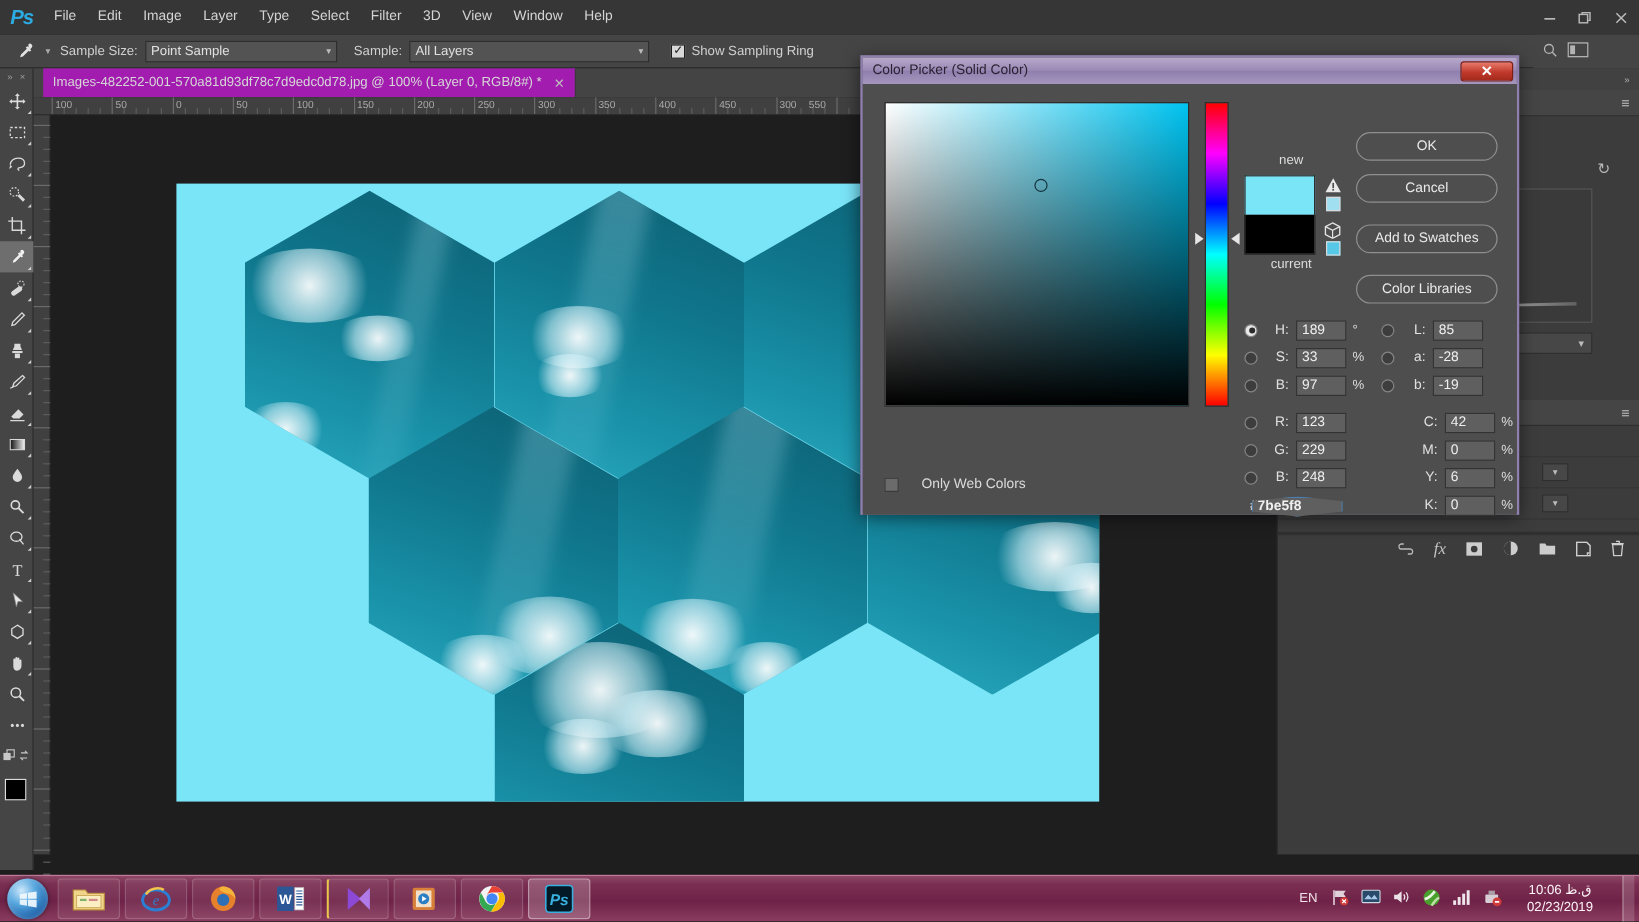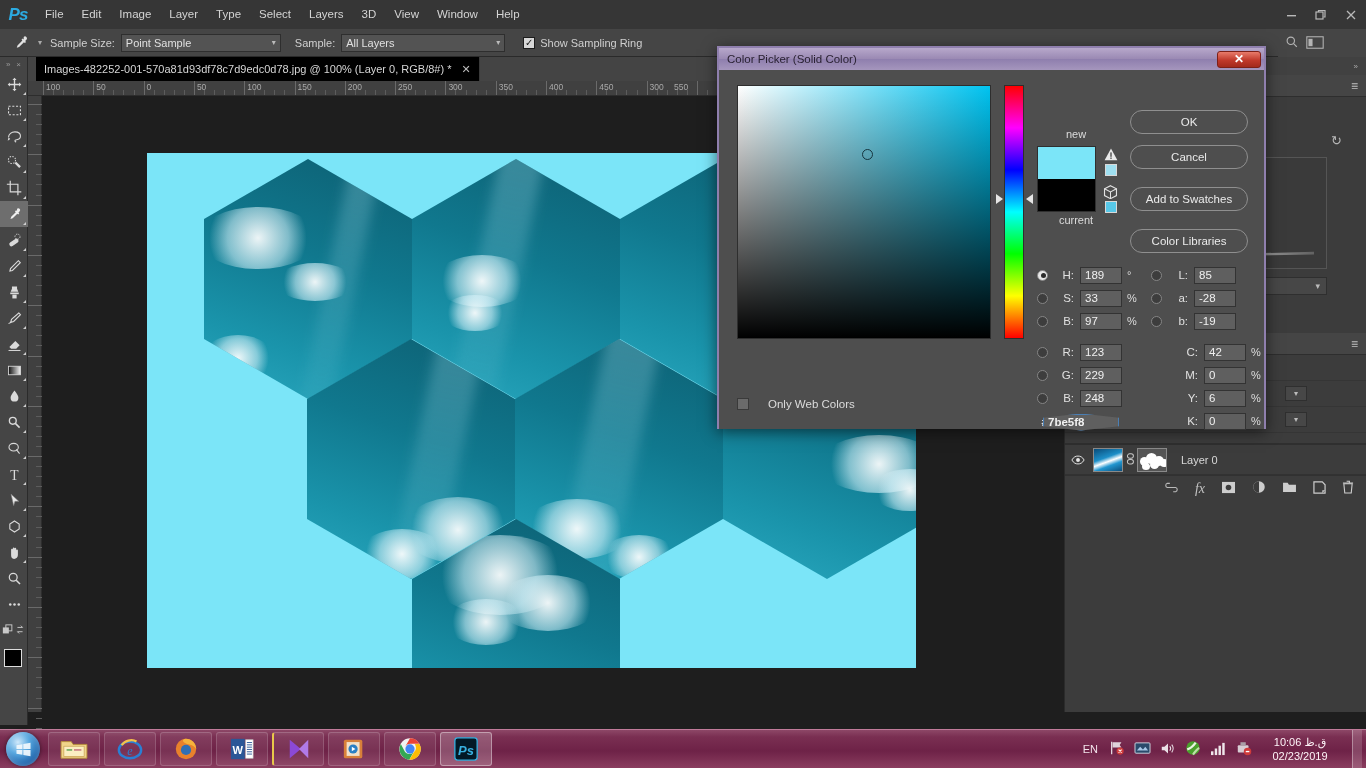--- a/index.html
+++ b/index.html
@@ -88,21 +88,21 @@
     background: #fff; border: 1px solid #888; z-index: -1;
   }
 
   
   .tabbar {
     position: absolute; left: 28px; top: 57px; width: 1338px; height: 24px;
     background: #444444;
   }
   .doctab {
     position: absolute; left: 8px; top: 0; height: 24px;
-    background: #000000; display: flex; align-items: center;
+    background: #a21caf; display: flex; align-items: center;
     padding: 0 8px; font-size: 11px; color: #d6d6d6;
     border-right: 1px solid #3a3a3a;
   }
   .doctab .x { margin-left: 10px; font-size: 11px; color: #bdbdbd; }
 
   
   .ruler-h {
     position: absolute; left: 28px; top: 81px; width: 1338px; height: 15px;
     background: #404040; border-bottom: 1px solid #2d2d2d; overflow: hidden;
   }
@@ -360,21 +360,21 @@
 <div id="app">
 
   <div class="menubar">
     <div class="ps-logo">Ps</div>
     <div class="menu-item">File</div>
     <div class="menu-item">Edit</div>
     <div class="menu-item">Image</div>
     <div class="menu-item">Layer</div>
     <div class="menu-item">Type</div>
     <div class="menu-item">Select</div>
-    <div class="menu-item">Layers</div>
+    <div class="menu-item">Filter</div>
     <div class="menu-item">3D</div>
     <div class="menu-item">View</div>
     <div class="menu-item">Window</div>
     <div class="menu-item">Help</div>
     <div class="win-controls">
       <div class="win-btn">
         <svg width="11" height="11" viewBox="0 0 11 11">
             <rect x="1" y="6" width="9" height="1.4" fill="#b9b9b9"></rect>
           </svg>
       </div>
@@ -398,21 +398,21 @@
         <path d="M13 3.2a2.2 2.2 0 013.1 3.1l-1.5 1.5 1 1-1.3 1.3-1-1-5.4 5.4-2.6.8.8-2.6 5.4-5.4-1-1L12 5l1 1z" fill="#e2e2e2"></path>
       </svg>
     </div>
     <div class="opt-caret">▾</div>
     <div class="opt-label">Sample Size:</div>
     <div class="opt-select" style="width:160px">
       <span>Point Sample</span>
       <span class="sel-caret">▾</span>
     </div>
     <div class="opt-label">Sample:</div>
-    <div class="opt-select" style="width:164px">
+    <div class="opt-select" style="width:200px">
       <span>All Layers</span>
       <span class="sel-caret">▾</span>
     </div>
     <div class="opt-check">
       <span class="chk-box">✓</span>
       <span class="opt-label">Show Sampling Ring</span>
     </div>
   </div>
 
   <div class="toolbar">
@@ -833,42 +833,20 @@
       <div class="pr-row" style="top:26px">
         <div class="pr-dd">▾</div>
       </div>
       <div class="pr-row" style="top:52px">
         <div class="pr-dd">▾</div>
       </div>
     </div>
 
     <div style="height:2px; background:#2f2f2f;"></div>
     <div id="layersList">
-        <div class="layer-row">
-          <div class="eye-cell">
-            <svg width="14" height="10" viewBox="0 0 16 11">
-              <path d="M1 5.5C3 2 5.4 1 8 1s5 1 7 4.5C13 9 10.6 10 8 10S3 9 1 5.5z" fill="none" stroke="#e8e8e8" stroke-width="1.1"></path>
-              <circle cx="8" cy="5.5" r="2.2" fill="#e8e8e8"></circle>
-            </svg>
-          </div>
-          <div class="lay-thumb photo"></div>
-          <div class="lay-link"><svg width="9" height="12" viewBox="0 0 10 14">
-              <rect x="1.4" y="1" width="7" height="5.2" rx="2.6" fill="none" stroke="#c6c6c6" stroke-width="1.2"></rect>
-              <rect x="1.4" y="7.6" width="7" height="5.2" rx="2.6" fill="none" stroke="#c6c6c6" stroke-width="1.2"></rect>
-            </svg></div>
-          <div class="lay-mask" style="background: rgb(85, 85, 85);">
-            <div class="puff" style="left: 2px; top: 8px; width: 9px; height: 9px;"></div>
-            <div class="puff" style="left: 8px; top: 4px; width: 11px; height: 11px;"></div>
-            <div class="puff" style="left: 16px; top: 7px; width: 10px; height: 10px;"></div>
-            <div class="puff" style="left: 12px; top: 12px; width: 9px; height: 8px;"></div>
-            <div class="puff" style="left: 22px; top: 10px; width: 8px; height: 8px;"></div>
-            <div class="puff" style="left: 4px; top: 14px; width: 8px; height: 7px;"></div>
-          </div>
-          <div class="lay-name">Layer 0</div>
-        </div>
       </div>
     <div class="layer-footer">
       <span class="lf-ico">
         <svg width="15" height="11" viewBox="0 0 18 12">
             <path d="M7 6H4a2.6 2.6 0 010-5h3M11 6h3a2.6 2.6 0 010 5h-3M5.5 6h7" fill="none" stroke="#b9b9b9" stroke-width="1.3"></path>
           </svg>
       </span>
       <span class="lf-ico" style="font-style:italic; font-family:'Liberation Serif',serif; font-size:14px;">fx</span>
       <span class="lf-ico">
         <svg width="15" height="13" viewBox="0 0 16 14">

